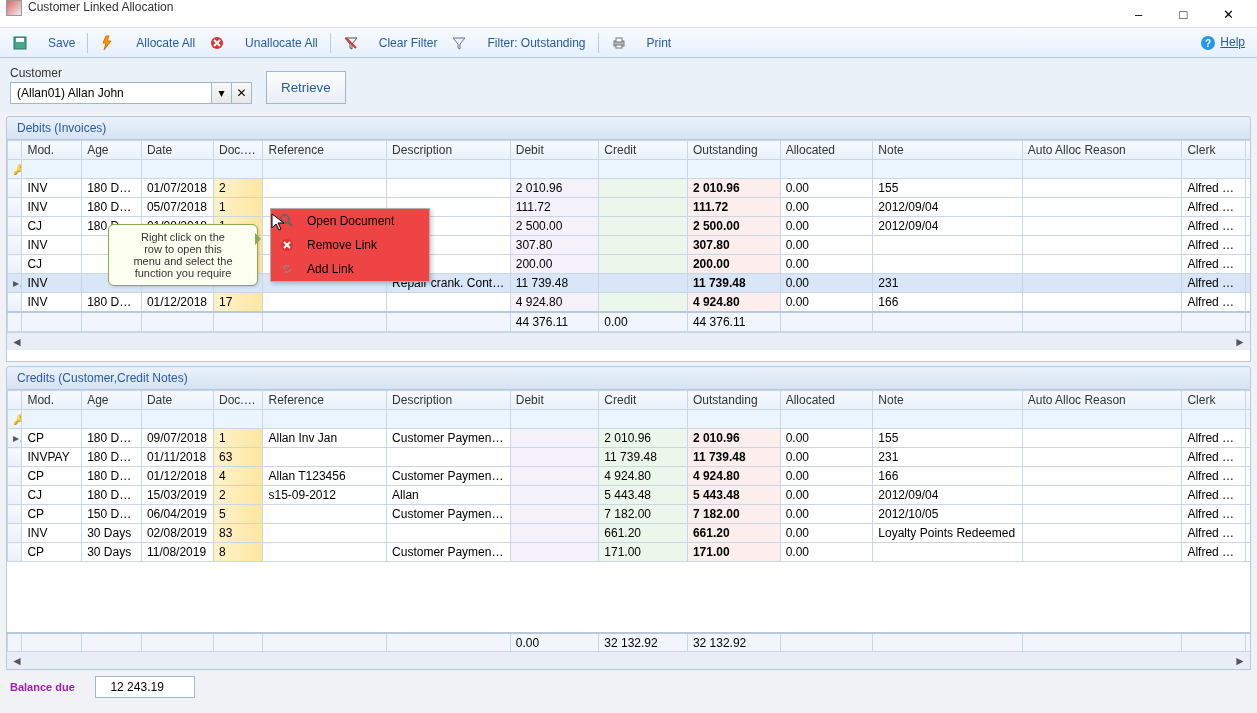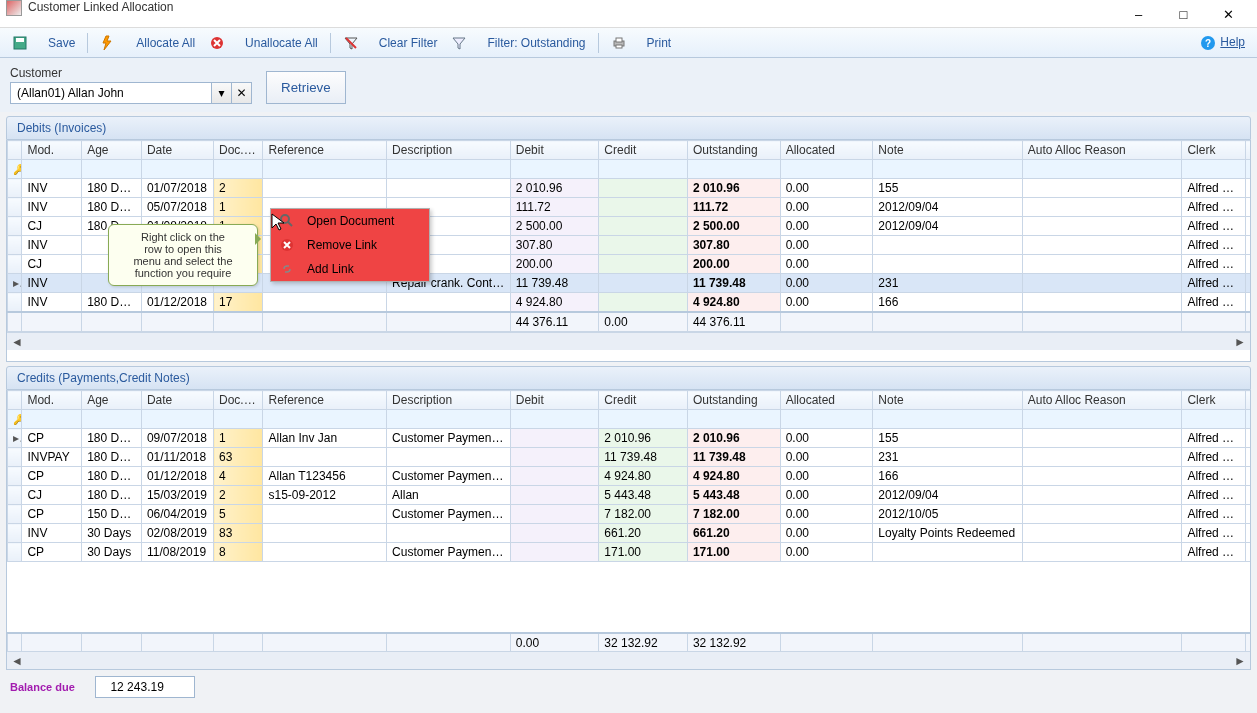--- a/index.html
+++ b/index.html
@@ -520,21 +520,21 @@
     </tfoot>
   </table>
   </div>
   <div class="hscroll">
     <span class="arrow">◄</span>
       <span style="flex:1"></span>
       <span class="arrow">►</span>
   </div>
 </div>
 
-<div class="panel-title">Credits (Payments,Credit Notes)</div>
+<div class="panel-title">Credits (Customer,Credit Notes)</div>
 <div class="grid-wrap" style="height:280px;">
   <div class="grid-scroll" style="flex:1;">
   <table class="grid" id="credits-grid">
     <colgroup>
       <col class="col-ind">
           <col class="col-mod">
           <col class="col-age">
           <col class="col-date">
           <col class="col-docno">
       <col class="col-ref">

